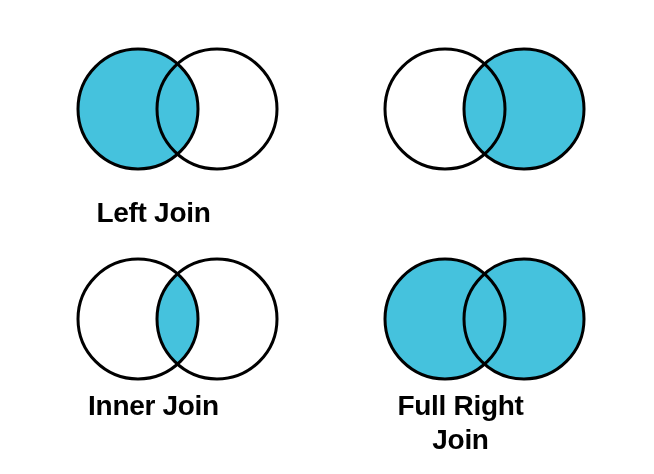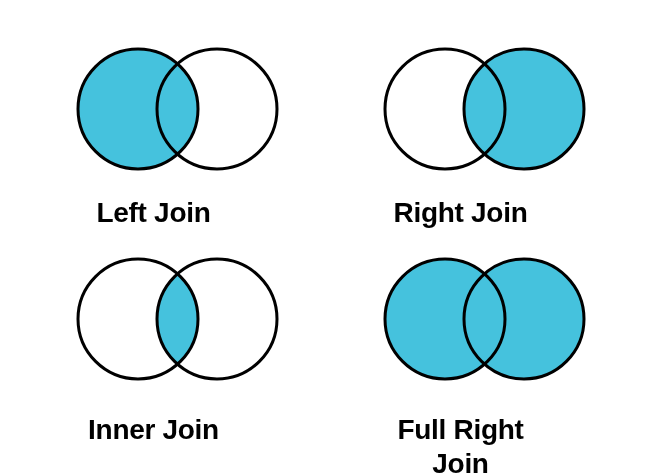--- a/index.html
+++ b/index.html
@@ -46,21 +46,21 @@
   }
   
   #cell-left-join   { left: 0px;   top: 34px; }
   #cell-right-join  { left: 307px; top: 34px; }
   #cell-inner-join  { left: 0px;   top: 244px; }
   #cell-full-join   { left: 307px; top: 244px; }
 
   #cell-left-join  .caption,
   #cell-right-join .caption { margin-top: 22px; }
   #cell-inner-join .caption,
-  #cell-full-join  .caption { margin-top: 29px; }
+  #cell-full-join  .caption { margin-top: 5px; }
 </style>
 </head>
 <body>
 
 <div id="board">
 
   <div class="join-cell" id="cell-left-join">
     <div class="venn-wrap">
       <svg class="venn-svg" width="307" height="140" viewBox="0 0 307 140">
         <defs>
@@ -97,21 +97,20 @@
         </defs>
         <circle cx="138" cy="75" r="60" fill="#ffffff"></circle>
         <circle cx="217" cy="75" r="60" fill="#45c2dd"></circle>
         <g clip-path="url(#clip-rj-left)">
           <circle cx="217" cy="75" r="60" fill="#45c2dd"></circle>
         </g>
         <circle cx="138" cy="75" r="60" fill="none" stroke="#000000" stroke-width="3"></circle>
         <circle cx="217" cy="75" r="60" fill="none" stroke="#000000" stroke-width="3"></circle>
       </svg>
     </div>
-    <div class="caption">Right Join</div>
   </div>
 
   <div class="join-cell" id="cell-inner-join">
     <div class="venn-wrap">
       <svg class="venn-svg" width="307" height="140" viewBox="0 0 307 140">
         <defs>
           <clipPath id="clip-ij-left">
               <circle cx="138" cy="75" r="60"></circle>
             </clipPath>
         </defs>

